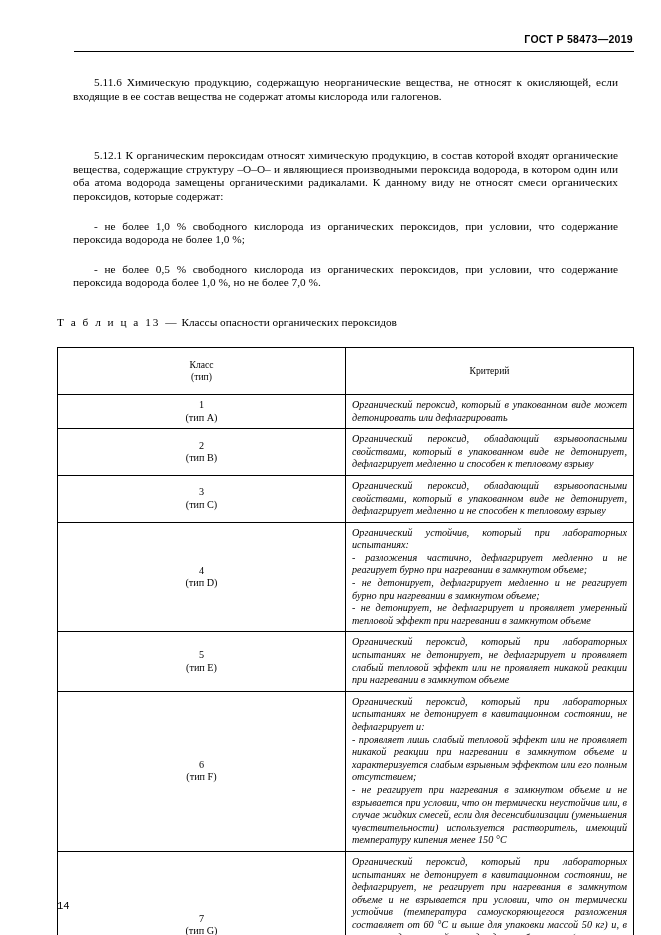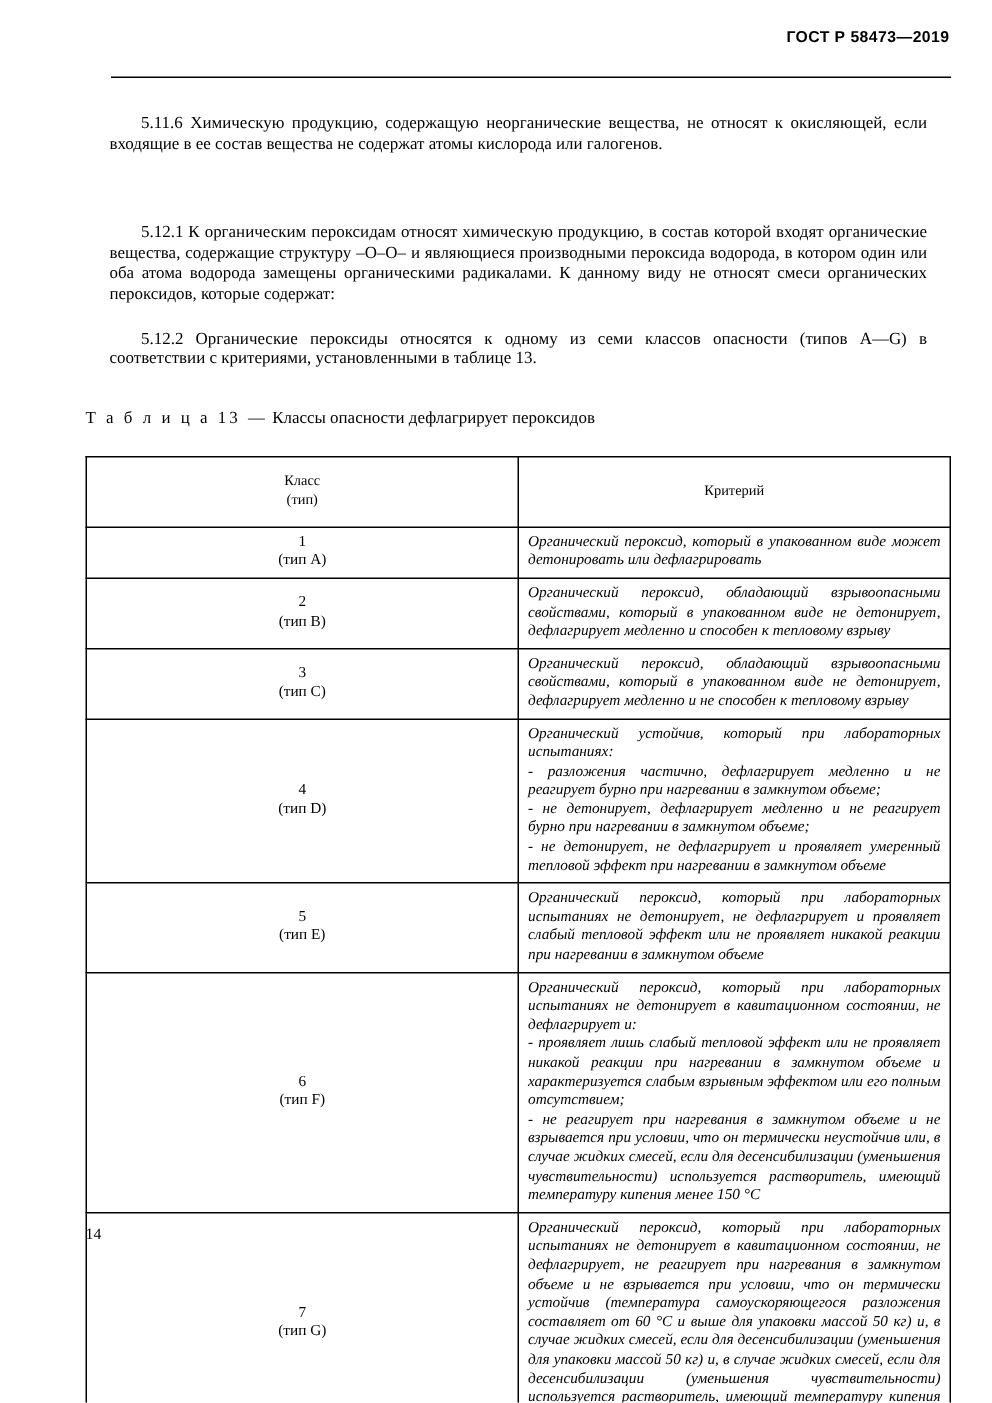--- a/index.html
+++ b/index.html
@@ -18,21 +18,21 @@
   .page {
     position: absolute;
     left: 0; top: 0;
     width: 661px;
     height: 935px;
     box-sizing: border-box;
     padding: 0;
   }
   .header {
     position: absolute;
-    top: 19px;
+    top: 33px;
     right: 28px;
     font-family: "Liberation Sans", sans-serif;
     font-weight: bold;
     font-size: 10.5px;
     letter-spacing: 0.3px;
   }
   .header-rule {
     position: absolute;
     top: 51px;
     left: 74px;
@@ -105,22 +105,22 @@
   td.crit p {
     font-size: 10.2px;
     line-height: 12.6px;
     margin: 0;
     text-align: justify;
     font-style: italic;
   }
   .pagenum {
     position: absolute;
     left: 57px;
-    top: 818px;
-    font-family: Liberation Serif, serif;
+    top: 900px;
+    font-family: Liberation Mono, monospace;
     font-size: 10.5px;
   }
 </style>
 </head>
 <body>
 
 <div class="page">
 
   <div class="header">ГОСТ Р 58473—2019</div>
   <div class="header-rule"></div>
@@ -128,27 +128,28 @@
   <div class="content">
 
     <p class="ind">5.11.6 Химическую продукцию, содержащую неорганические вещества, не относят к окисляющей, если входящие в ее состав вещества не содержат атомы кислорода или галогенов.</p>
 
     <div class="gap"></div>
 
 
     <div class="gap-s"></div>
 
     <p class="ind">5.12.1 К органическим пероксидам относят химическую продукцию, в состав которой входят органические вещества, содержащие структуру –О–О– и являющиеся производными пероксида водорода, в котором один или оба атома водорода замещены органическими радикалами. К данному виду не относят смеси органических пероксидов, которые содержат:</p>
-    <p class="ind">5.12.2 Органические пероксиды относятся к одному из семи классов опасности (типов А—G) в соответствии с критериями, установленными в таблице 13.</p>
+    <p class="ind">- не более 1,0 % свободного кислорода из органических пероксидов, при условии, что содержание пероксида водорода не более 1,0 %;</p>
+    <p class="ind">- не более 0,5 % свободного кислорода из органических пероксидов, при условии, что содержание пероксида водорода более 1,0 %, но не более 7,0 %.</p>
 
     <div class="gap"></div>
 
     <div class="tbl-caption">
       <span class="sp">Т а б л и ц а  13 —</span>
-      <span>Классы опасности дефлагрирует пероксидов</span>
+      <span>Классы опасности органических пероксидов</span>
     </div>
 
     <table class="tbl">
       <thead>
         <tr>
           <th>
             <span>Класс</span><br>
             <span>(тип)</span>
           </th>
           <th>Критерий</th>

